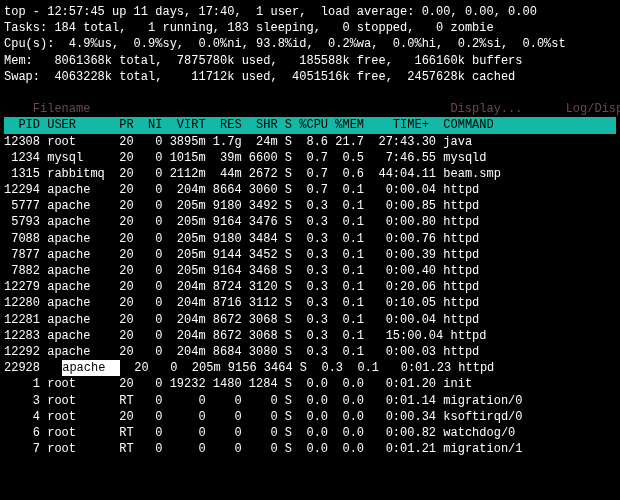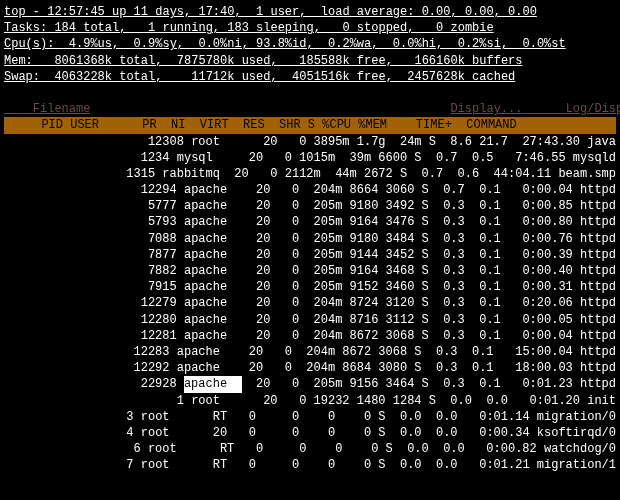--- a/index.html
+++ b/index.html
@@ -8,33 +8,33 @@
     background: #000;
     color: #fff;
     font-family: "Courier New", monospace;
     font-size: 12px;
     line-height: 1.35;
     width: 620px;
     height: 500px;
     box-sizing: border-box;
     overflow: hidden;
   }
-  .header-line { white-space: pre; text-decoration: underline; }
+  .header-line { white-space: pre; }
   .table-header {
-    background: #a16207;
+    background: #14b8a6;
     color: #000;
     white-space: pre;
-    padding-left: 23px;
   }
-  .row { white-space: pre; text-align: right; }
+  .row { white-space: pre; }
   .hl {
     background: #fff;
     color: #000;
     display: inline-block;
     white-space: pre;
+    margin-left: 15px;
   }
   .faded {
     color: #6b4a4a;
   }
 </style>
 </head>
 <body>
 
 <div class="header-line">top - 12:57:45 up 11 days, 17:40,  1 user,  load average: 0.00, 0.00, 0.00</div>
 <div class="header-line">Tasks: 184 total,   1 running, 183 sleeping,   0 stopped,   0 zombie</div>
@@ -48,25 +48,24 @@
 <div id="rows">
     <div class="row">12308 root      20   0 3895m 1.7g  24m S  8.6 21.7  27:43.30 java</div>
     <div class="row"> 1234 mysql     20   0 1015m  39m 6600 S  0.7  0.5   7:46.55 mysqld</div>
     <div class="row"> 1315 rabbitmq  20   0 2112m  44m 2672 S  0.7  0.6  44:04.11 beam.smp</div>
     <div class="row">12294 apache    20   0  204m 8664 3060 S  0.7  0.1   0:00.04 httpd</div>
     <div class="row"> 5777 apache    20   0  205m 9180 3492 S  0.3  0.1   0:00.85 httpd</div>
     <div class="row"> 5793 apache    20   0  205m 9164 3476 S  0.3  0.1   0:00.80 httpd</div>
     <div class="row"> 7088 apache    20   0  205m 9180 3484 S  0.3  0.1   0:00.76 httpd</div>
     <div class="row"> 7877 apache    20   0  205m 9144 3452 S  0.3  0.1   0:00.39 httpd</div>
     <div class="row"> 7882 apache    20   0  205m 9164 3468 S  0.3  0.1   0:00.40 httpd</div>
-    <div class="row"> 7915 apache    20   0  205m 9152 3460 S  0.3  0.1   0:00.31 httpd</div>
     <div class="row">12279 apache    20   0  204m 8724 3120 S  0.3  0.1   0:20.06 httpd</div>
-    <div class="row">12280 apache    20   0  204m 8716 3112 S  0.3  0.1   0:00.05 httpd</div>
+    <div class="row">12280 apache    20   0  204m 8716 3112 S  0.3  0.1   0:10.05 httpd</div>
     <div class="row">12281 apache    20   0  204m 8672 3068 S  0.3  0.1   0:00.04 httpd</div>
     <div class="row">12283 apache    20   0  204m 8672 3068 S  0.3  0.1   15:00.04 httpd</div>
-    <div class="row">12292 apache    20   0  204m 8684 3080 S  0.3  0.1   18:00.03 httpd</div>
+    <div class="row">12292 apache    20   0  204m 8684 3080 S  0.3  0.1   0:00.03 httpd</div>
     <div class="row">22928 <span class="hl">apache  </span>  20   0  205m 9156 3464 S  0.3  0.1   0:01.23 httpd</div>
     <div class="row">    1 root      20   0 19232 1480 1284 S  0.0  0.0   0:01.20 init</div>
     <div class="row">    3 root      RT   0     0    0    0 S  0.0  0.0   0:01.14 migration/0</div>
     <div class="row">    4 root      20   0     0    0    0 S  0.0  0.0   0:00.34 ksoftirqd/0</div>
     <div class="row">    6 root      RT   0     0    0    0 S  0.0  0.0   0:00.82 watchdog/0</div>
     <div class="row">    7 root      RT   0     0    0    0 S  0.0  0.0   0:01.21 migration/1</div>
   </div>
 
 </body></html>

